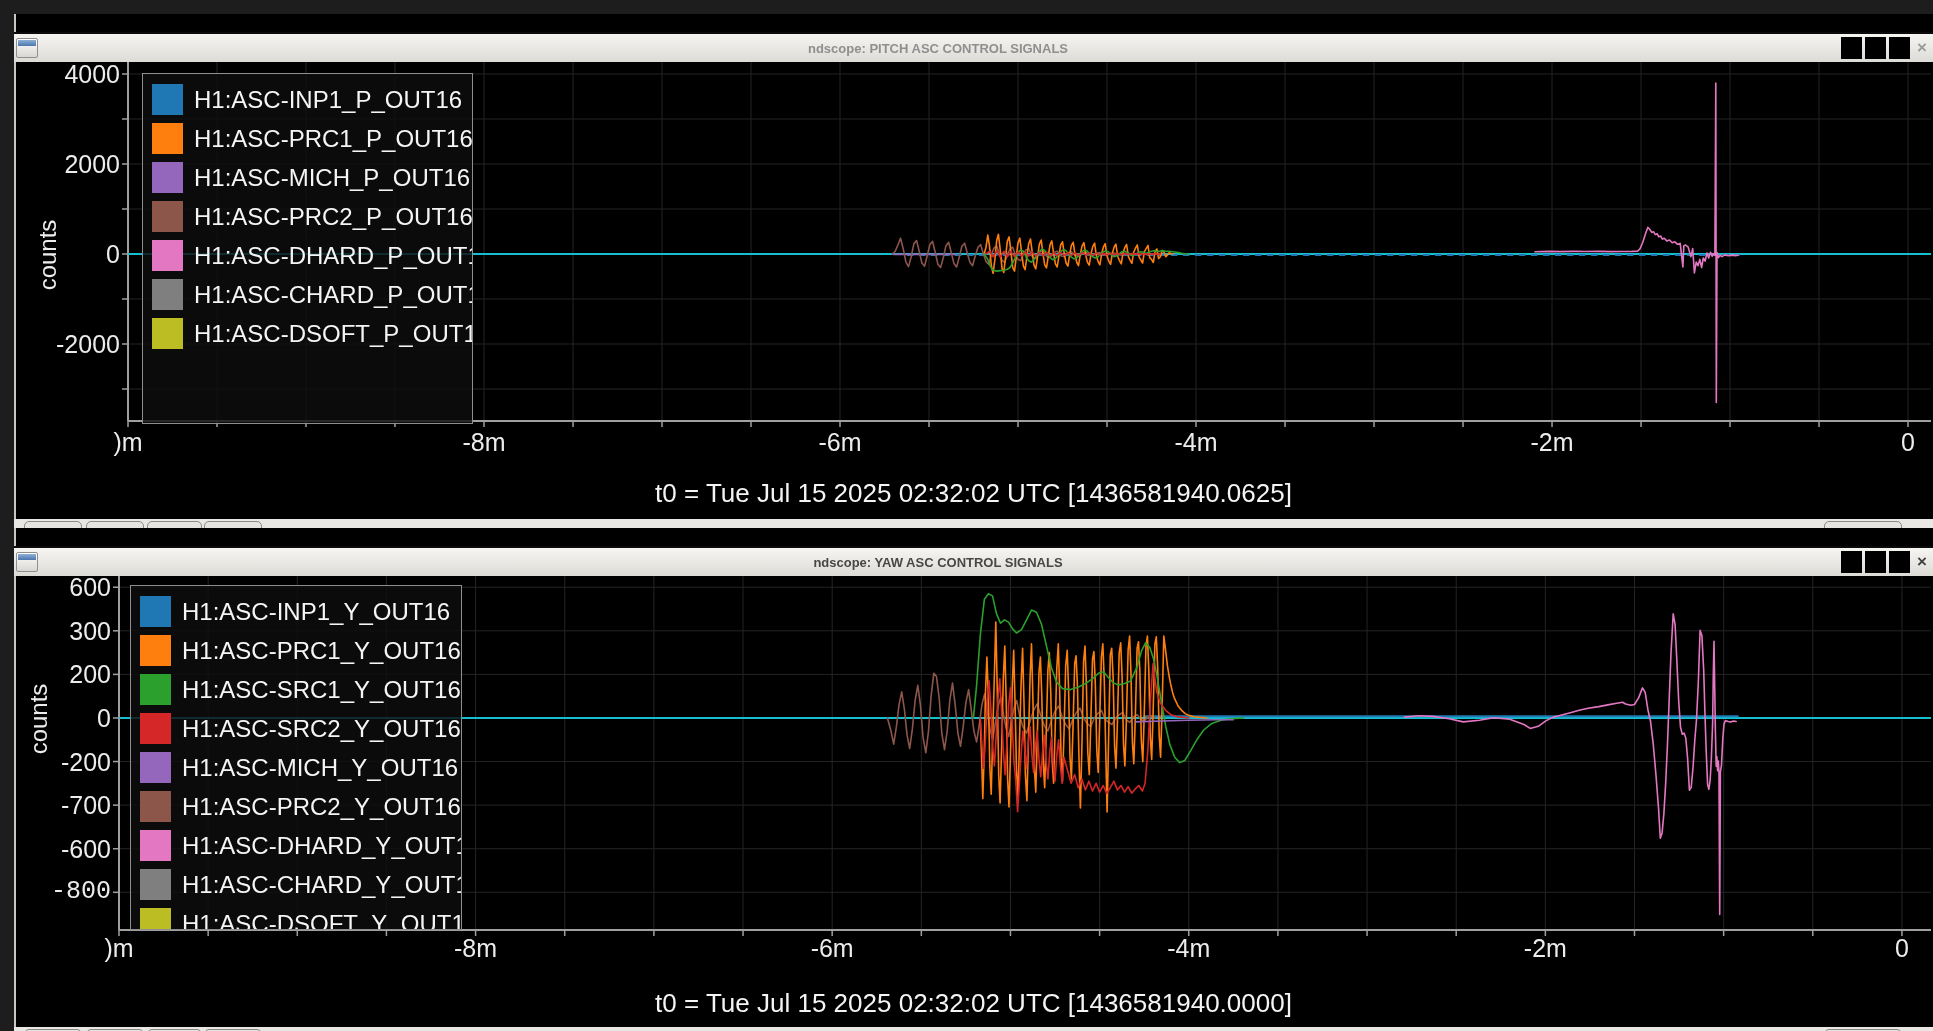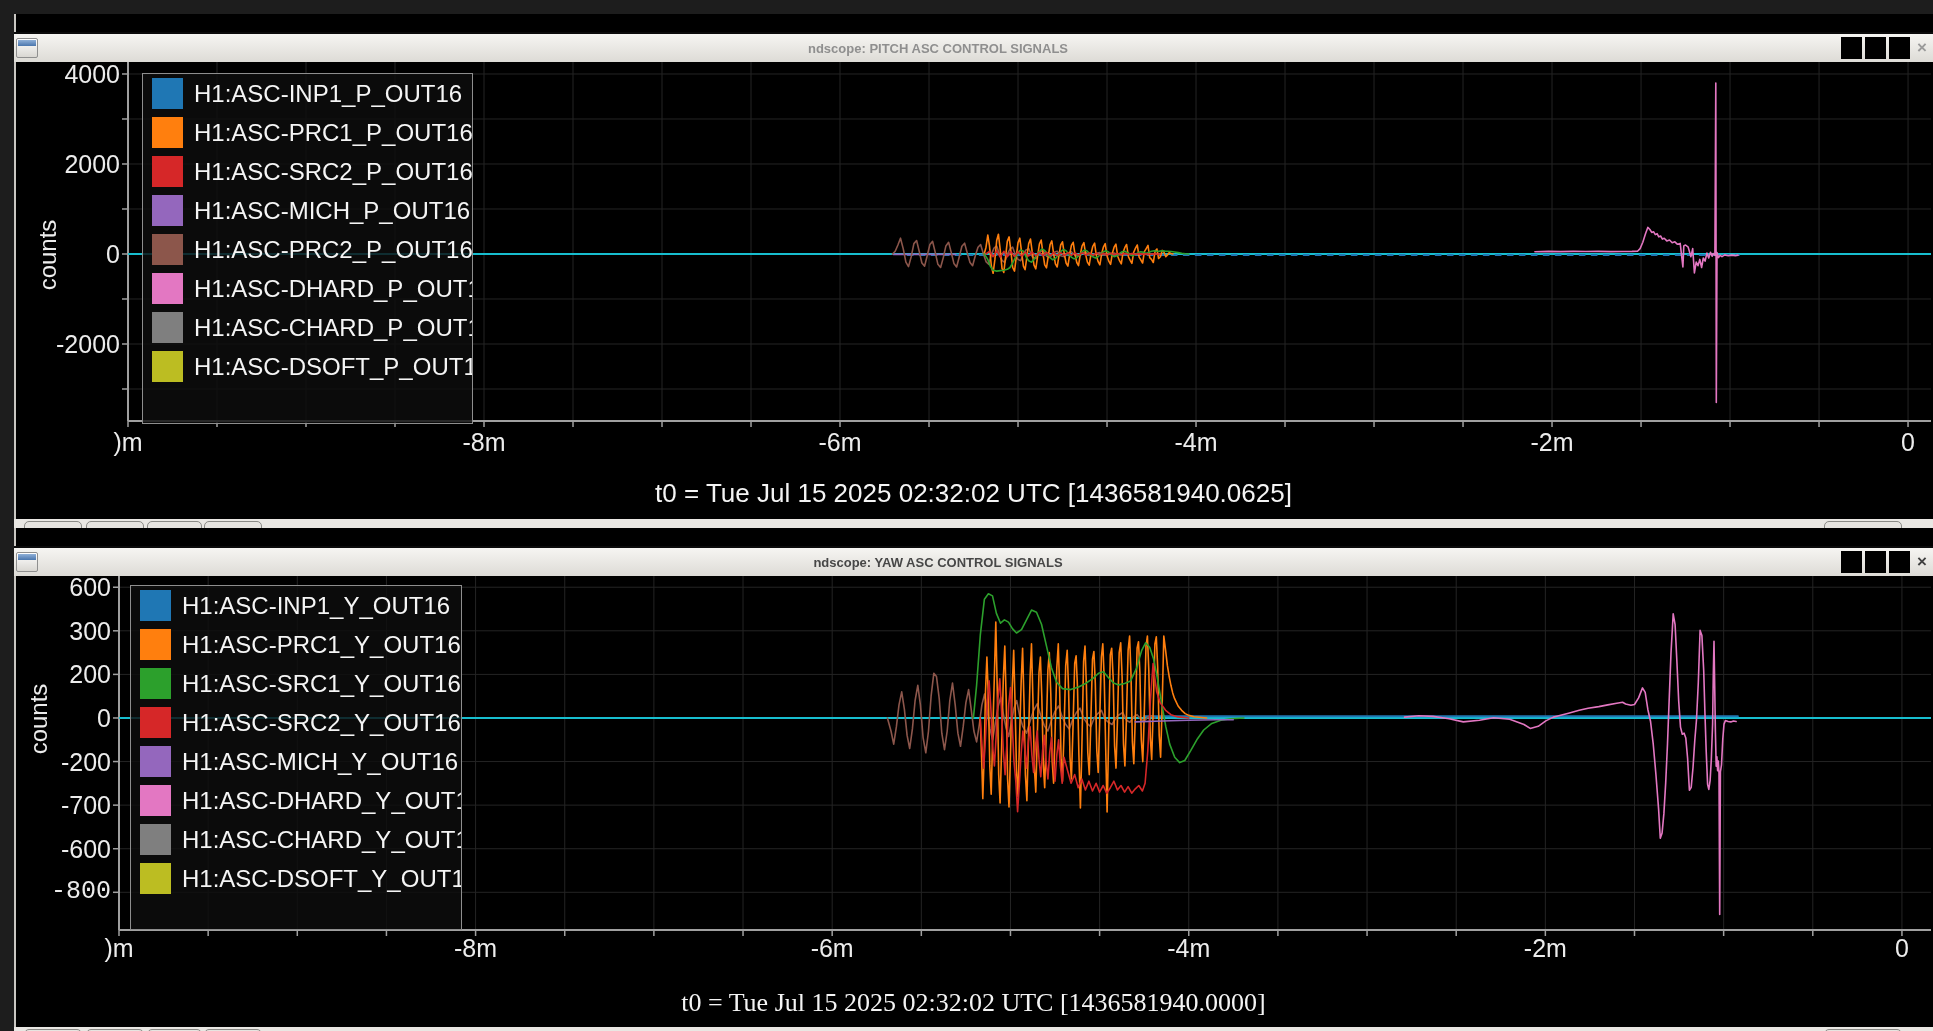--- a/index.html
+++ b/index.html
@@ -18,21 +18,21 @@
   .tb-btns{display:flex;align-items:center;flex:0 0 auto;margin-right:1px;}
   .tb-sq{width:21px;height:22px;background:#000;margin-left:3px;}
   .tb-x{width:20px;text-align:center;font-size:17px;font-weight:bold;color:#9a9a9a;margin-left:2px;}
   .focused .tb-x{color:#3f3f3f;}
   .plot-svg{position:absolute;overflow:visible;}
   .ytick{position:absolute;text-align:right;font-size:25px;color:#ececec;line-height:26px;}
   .xtick{position:absolute;text-align:center;font-size:25px;color:#ececec;line-height:26px;}
   .ylabel{position:absolute;font-size:24px;color:#ececec;transform:rotate(-90deg);transform-origin:center;}
   .t0label{position:absolute;width:100%;text-align:center;font-size:26px;color:#f4f4f4;}
   .legend{position:absolute;background:rgba(13,13,13,0.82);border:1px solid #8e8e8e;overflow:hidden;
-    box-sizing:border-box;padding-top:0;z-index:1;}
+    box-sizing:border-box;padding-top:6px;z-index:1;}
   .leg-row{height:39px;display:flex;align-items:center;padding-left:9px;}
   .leg-sw{width:31px;height:31px;flex:0 0 auto;}
   .leg-tx{margin-left:11px;font-size:24px;color:#f5f5f5;white-space:nowrap;}
   .toolbar{position:absolute;left:0;width:100%;background:#e9e7e3;overflow:hidden;z-index:1;}
   .tbtn{position:absolute;top:2px;height:18px;background:#e6e4e0;border:1px solid #8a8a86;
     border-radius:5px 5px 0 0;box-sizing:border-box;}
 </style>
 </head>
 <body>
 
@@ -144,24 +144,20 @@
     <div class="legend" style="left: 128px; top: 59px; width: 331px; height: 351px;">
       <div class="leg-row">
         <div class="leg-sw" style="background: rgb(31, 119, 180);"></div>
         <div class="leg-tx">H1:ASC-INP1_P_OUT16</div>
       </div>
       <div class="leg-row">
         <div class="leg-sw" style="background: rgb(255, 127, 14);"></div>
         <div class="leg-tx">H1:ASC-PRC1_P_OUT16</div>
       </div>
       <div class="leg-row">
-        <div class="leg-sw" style="background: rgb(214, 39, 40);"></div>
-        <div class="leg-tx">H1:ASC-SRC2_P_OUT16</div>
-      </div>
-      <div class="leg-row">
         <div class="leg-sw" style="background: rgb(148, 103, 189);"></div>
         <div class="leg-tx">H1:ASC-MICH_P_OUT16</div>
       </div>
       <div class="leg-row">
         <div class="leg-sw" style="background: rgb(140, 86, 75);"></div>
         <div class="leg-tx">H1:ASC-PRC2_P_OUT16</div>
       </div>
       <div class="leg-row">
         <div class="leg-sw" style="background: rgb(227, 119, 194);"></div>
         <div class="leg-tx">H1:ASC-DHARD_P_OUT16</div>
@@ -285,41 +281,45 @@
     <div class="ytick" style="width: 90px; left: 7px; top: 264.137px;">-700</div>
     <div class="ytick" style="width: 90px; left: 7px; top: 307.719px;">-600</div>
     <div class="ytick" style="width: 90px; left: 7px; top: 351.301px; font-family: Liberation Mono, monospace;">-800</div>
     <div class="xtick" style="width: 120px; left: 45px; top: 407px;">)m</div>
     <div class="xtick" style="width: 120px; left: 401.588px; top: 407px;">-8m</div>
     <div class="xtick" style="width: 120px; left: 758.175px; top: 407px;">-6m</div>
     <div class="xtick" style="width: 120px; left: 1114.76px; top: 407px;">-4m</div>
     <div class="xtick" style="width: 120px; left: 1471.35px; top: 407px;">-2m</div>
     <div class="xtick" style="width: 120px; left: 1827.94px; top: 407px;">0</div>
     <div class="ylabel" style="width: 120px; text-align: center; left: -35px; top: 176.973px;">counts</div>
-    <div class="t0label" style="top: 460px; font-family: Liberation Serif, serif;">t0 = Tue Jul 15 2025 02:32:02 UTC [1436581940.0000]</div>
+    <div class="t0label" style="top: 460px;">t0 = Tue Jul 15 2025 02:32:02 UTC [1436581940.0000]</div>
     <div class="legend" style="left: 116px; top: 57px; width: 332px; height: 345px;">
       <div class="leg-row">
         <div class="leg-sw" style="background: rgb(31, 119, 180);"></div>
         <div class="leg-tx">H1:ASC-INP1_Y_OUT16</div>
       </div>
       <div class="leg-row">
         <div class="leg-sw" style="background: rgb(255, 127, 14);"></div>
         <div class="leg-tx">H1:ASC-PRC1_Y_OUT16</div>
       </div>
       <div class="leg-row">
         <div class="leg-sw" style="background: rgb(44, 160, 44);"></div>
         <div class="leg-tx">H1:ASC-SRC1_Y_OUT16</div>
       </div>
       <div class="leg-row">
         <div class="leg-sw" style="background: rgb(214, 39, 40);"></div>
         <div class="leg-tx">H1:ASC-SRC2_Y_OUT16</div>
       </div>
       <div class="leg-row">
         <div class="leg-sw" style="background: rgb(148, 103, 189);"></div>
         <div class="leg-tx">H1:ASC-MICH_Y_OUT16</div>
+      </div>
+      <div class="leg-row">
+        <div class="leg-sw" style="background: rgb(140, 86, 75);"></div>
+        <div class="leg-tx">H1:ASC-PRC2_Y_OUT16</div>
       </div>
       <div class="leg-row">
         <div class="leg-sw" style="background: rgb(227, 119, 194);"></div>
         <div class="leg-tx">H1:ASC-DHARD_Y_OUT16</div>
       </div>
       <div class="leg-row">
         <div class="leg-sw" style="background: rgb(127, 127, 127);"></div>
         <div class="leg-tx">H1:ASC-CHARD_Y_OUT16</div>
       </div>
       <div class="leg-row">

